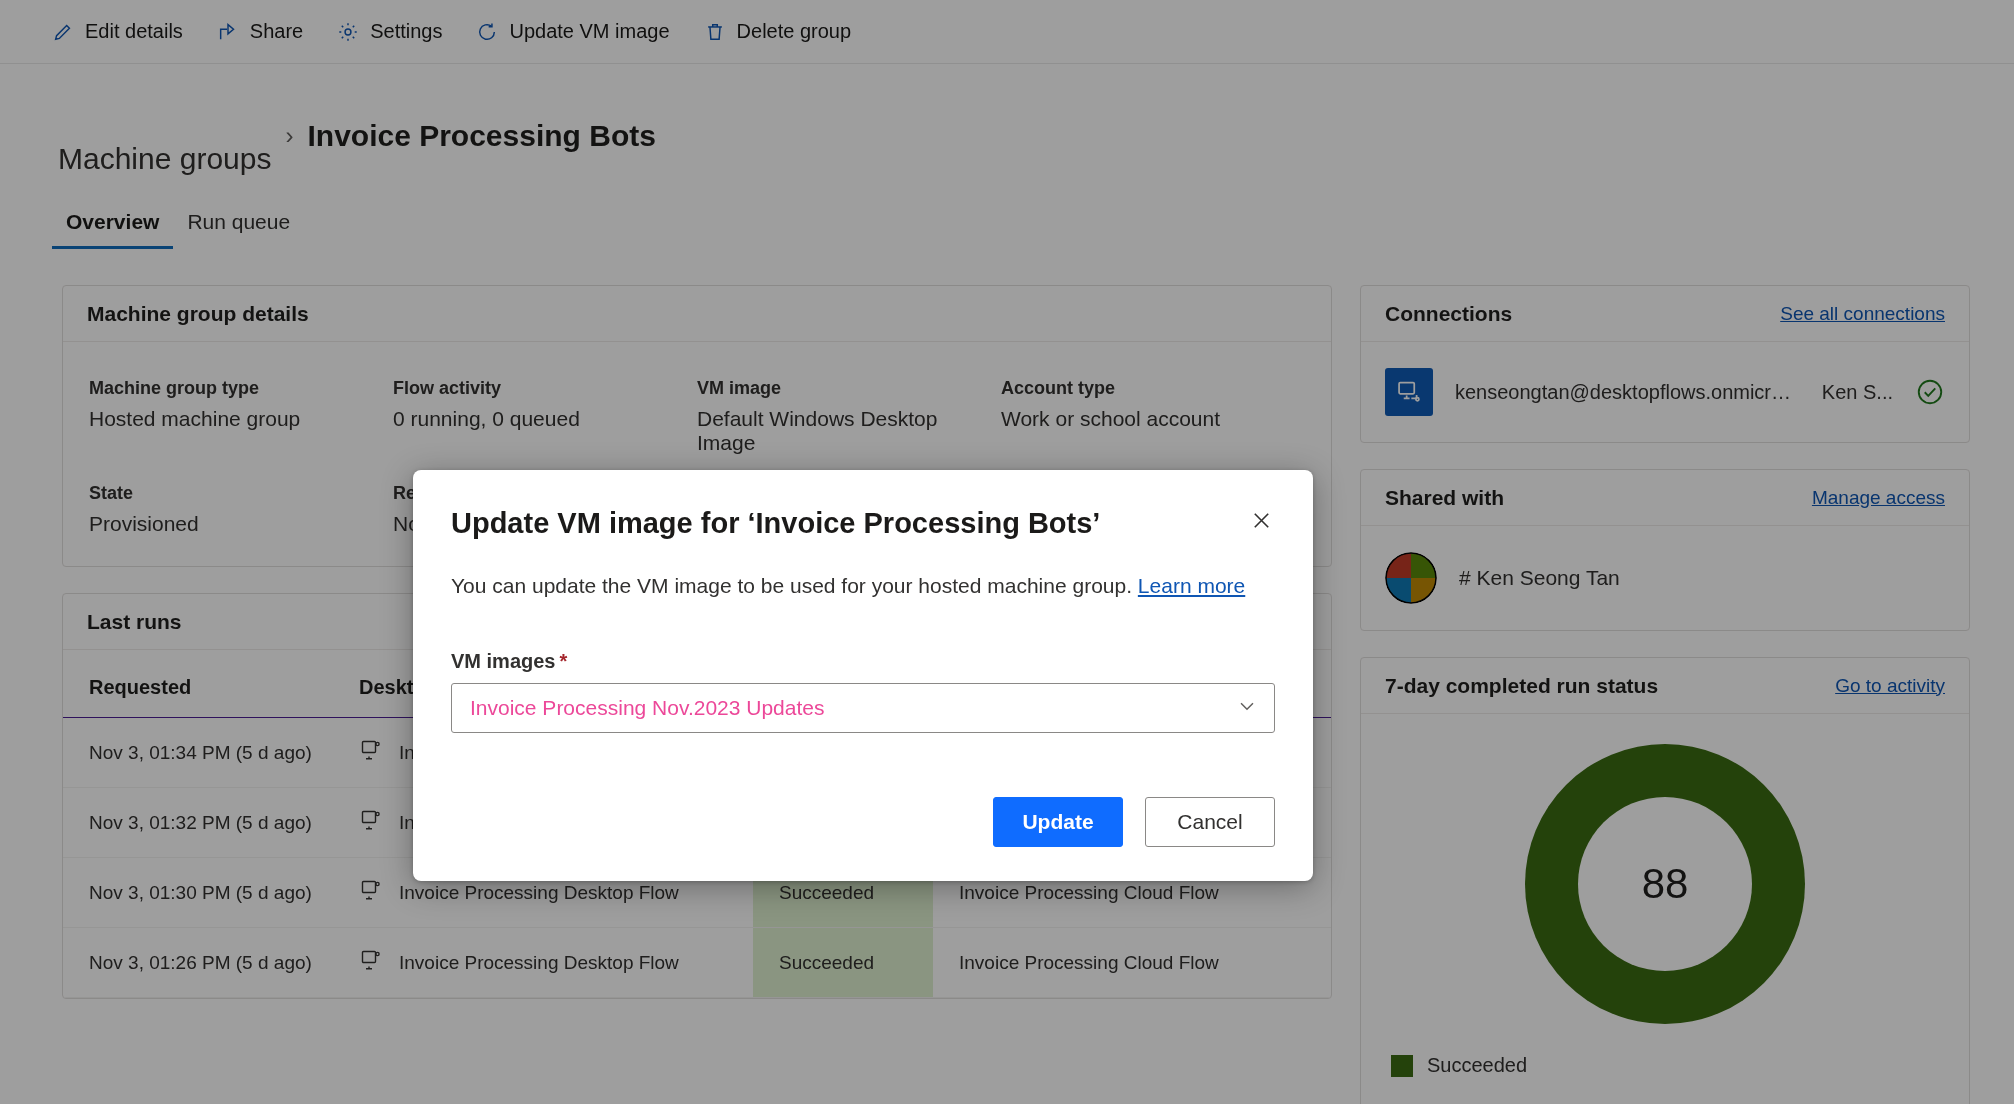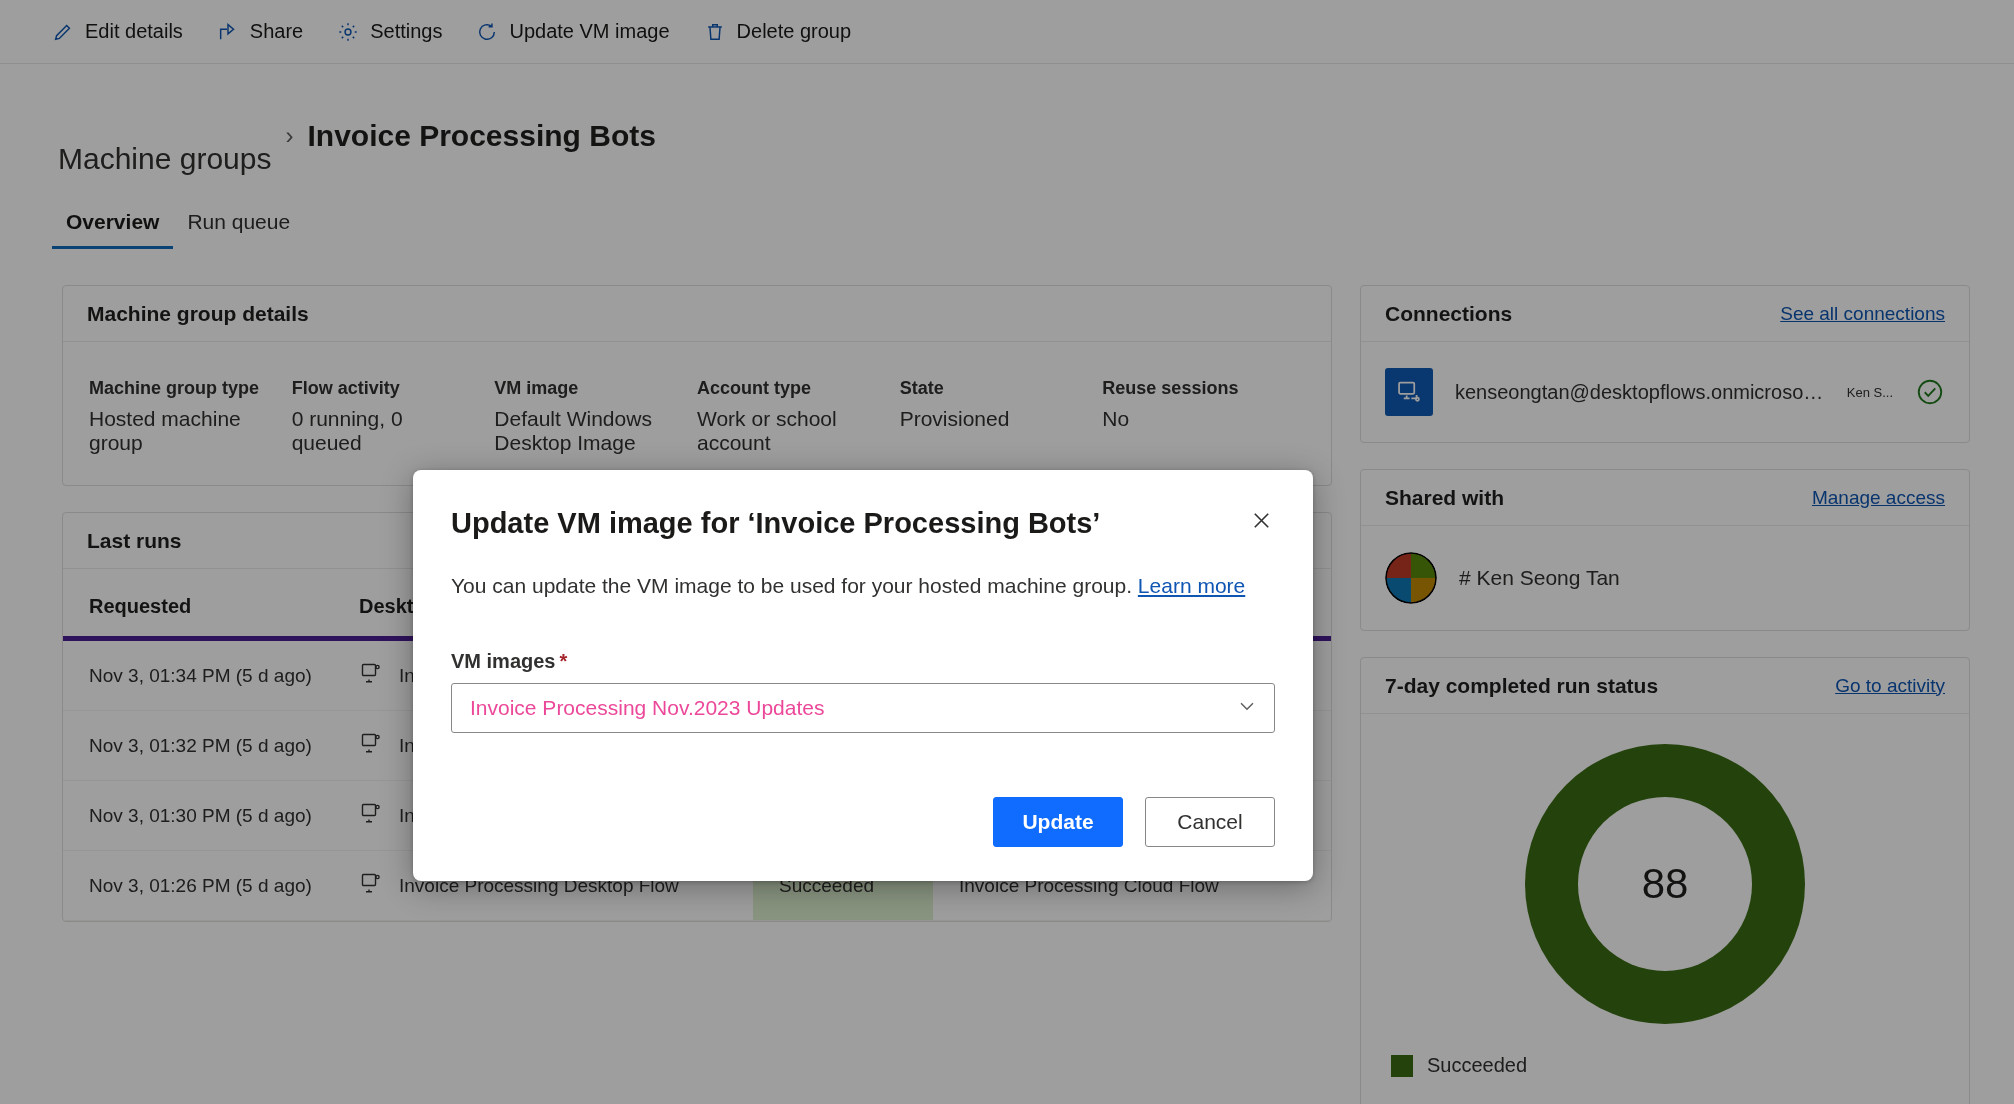--- a/index.html
+++ b/index.html
@@ -85,32 +85,32 @@
     border-bottom: 1px solid #edebe9;
   }
   .card-title { font-size: 21px; font-weight: 600; color: #201f1e; }
   .card-link {
     font-size: 19px; color: #0f56b3; text-decoration: underline; cursor: pointer;
   }
 
   
   .details {
     display: grid;
-    grid-template-columns: repeat(6, 1fr);
+    grid-template-columns: repeat(4, 1fr);
     row-gap: 28px;
     padding: 36px 26px 30px 26px;
   }
   .dl-label { font-size: 18px; font-weight: 600; color: #323130; margin-bottom: 8px; }
   .dl-value { font-size: 21px; color: #323130; line-height: 1.15; max-width: 92%; }
 
   
   table.runs { width: 100%; border-collapse: collapse; table-layout: fixed; }
   table.runs th {
     text-align: left; font-size: 20px; font-weight: 600; color: #201f1e;
-    padding: 26px 16px 18px 26px; border-bottom: 5px solid #4c1d95;
+    padding: 26px 16px 18px 26px; border-bottom: 1px solid #4c1d95;
   }
   table.runs td {
     font-size: 19px; color: #323130;
     padding: 20px 16px 20px 26px;
     border-bottom: 1px solid #f3f2f1;
     white-space: nowrap; overflow: hidden; text-overflow: ellipsis;
   }
   td.cell-flow { display: table-cell; }
   .flowcell-inner { display: flex; align-items: center; gap: 16px; }
   .col-req  { width: 270px; }
@@ -124,21 +124,21 @@
   .conn-row { display: flex; align-items: center; gap: 22px; padding: 26px 24px; }
   .conn-icon {
     width: 48px; height: 48px; border-radius: 3px;
     background: #0f5bb5; display: flex; align-items: center; justify-content: center;
     flex: 0 0 48px;
   }
   .conn-name {
     font-size: 20px; color: #323130; flex: 1 1 auto;
     white-space: nowrap; overflow: hidden; text-overflow: ellipsis;
   }
-  .conn-owner { font-size: 13px; color: #323130; white-space: nowrap; }
+  .conn-owner { font-size: 20px; color: #323130; white-space: nowrap; }
   .conn-check { flex: 0 0 auto; display: flex; }
 
   .share-row { display: flex; align-items: center; gap: 22px; padding: 26px 24px; }
   .avatar { width: 52px; height: 52px; border-radius: 50%; overflow: hidden; flex: 0 0 52px; }
   .share-name { font-size: 21px; color: #323130; }
 
   .donut-wrap { padding: 30px 0 20px 0; display: flex; justify-content: center; }
   .donut { position: relative; width: 280px; height: 280px; }
   .donut-center {
     position: absolute; inset: 0;

